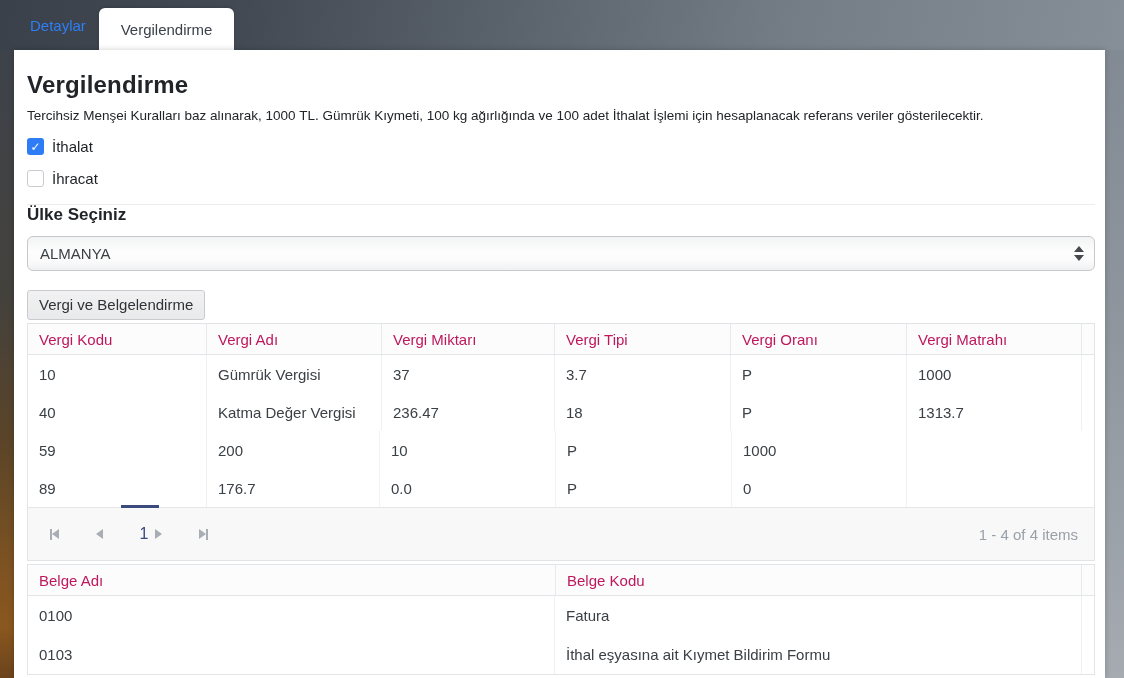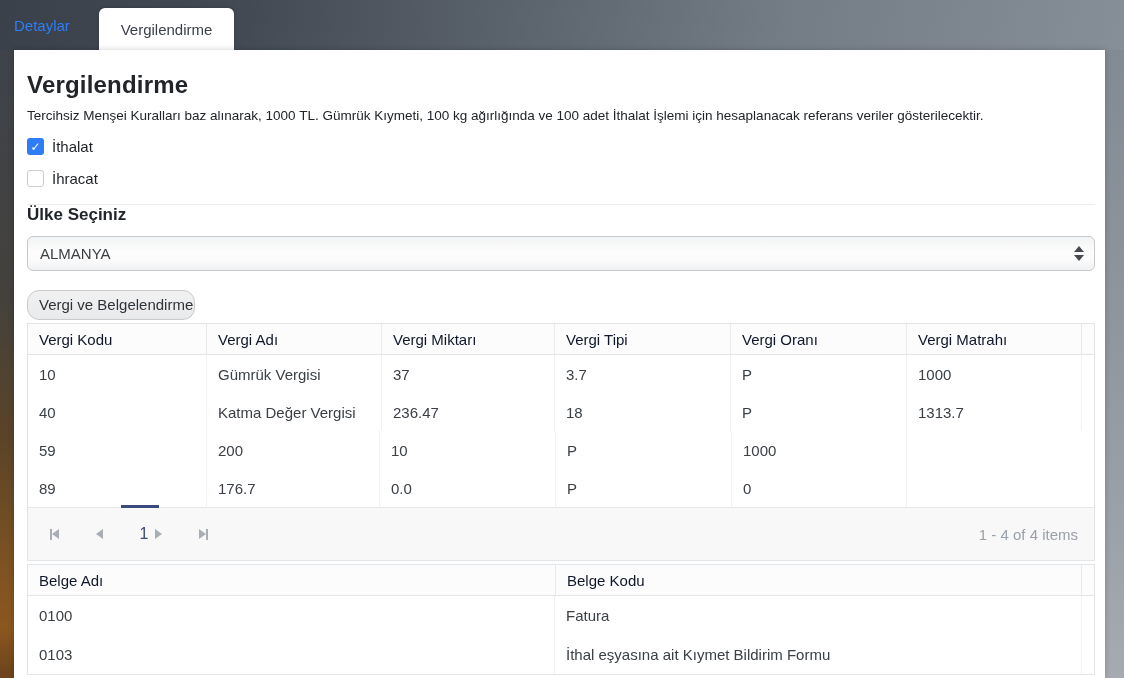--- a/index.html
+++ b/index.html
@@ -8,21 +8,21 @@
 
   
   .topbar { position:absolute; left:0; top:0; width:1124px; height:50px;
     background:linear-gradient(100deg,#3a414b 0%,#434a54 22%,#5a626c 45%,#747c86 70%,#868e97 100%); }
   .bg-left { position:absolute; left:0; top:50px; width:14px; height:628px;
     background:linear-gradient(180deg,#3e434b 0%,#44413c 40%,#5a4428 62%,#7d5222 82%,#8a571f 92%,#6b431c 100%); }
   .bg-right { position:absolute; left:1105px; top:50px; width:19px; height:628px;
     background:linear-gradient(180deg,#828a93 0%,#8f969e 45%,#9ba1a8 75%,#a5abb1 100%); }
 
   
-  .tab-inactive { position:absolute; left:14px; top:0; height:50px; display:flex; align-items:center;
+  .tab-inactive { position:absolute; left:30px; top:0; height:50px; display:flex; align-items:center;
     color:#2d7ef7; font-size:15px; cursor:pointer; }
   .tab-active { position:absolute; left:99px; top:8px; width:135px; height:42px; background:#ffffff;
     border-radius:6px 6px 0 0; display:flex; align-items:center; justify-content:center;
     color:#3b4149; font-size:15px; box-shadow:0 -1px 3px rgba(0,0,0,.15); }
 
   
   .panel { position:absolute; left:14px; top:50px; width:1091px; height:628px; background:#ffffff;
     padding:0 10px 0 13px; box-shadow:0 0 6px rgba(0,0,0,.2); overflow:hidden; }
 
   .page-title { margin-top:21px; font-size:24px; font-weight:700; color:#212529; letter-spacing:.2px; }
@@ -42,28 +42,28 @@
   .select { margin-top:11px; width:1068px; height:35px; border:1px solid #c6c8cb; border-radius:6px;
     background:linear-gradient(180deg,#f2f3f4 0%,#fdfdfd 45%,#fbfbfc 70%,#f0f1f2 100%);
     display:flex; align-items:center; justify-content:space-between; padding:0 10px 0 12px;
     font-size:15px; color:#3c4043; cursor:pointer; }
   .stepper { display:flex; flex-direction:column; gap:3px; align-items:center; }
   .tri-up { width:0; height:0; border-left:5px solid transparent; border-right:5px solid transparent;
     border-bottom:6px solid #46494d; }
   .tri-down { width:0; height:0; border-left:5px solid transparent; border-right:5px solid transparent;
     border-top:6px solid #46494d; }
 
-  .section-tab { margin-top:19px; display:inline-block; padding:5px 1px 6px 11px;
-    border:1px solid #c8cacd; border-radius:12px; background:linear-gradient(180deg,#f1f1f2,#e9eaeb);
+  .section-tab { margin-top:19px; display:inline-block; padding:5px 11px 6px 11px;
+    border:1px solid #c8cacd; border-radius:3px; background:linear-gradient(180deg,#f1f1f2,#e9eaeb);
     font-size:15px; color:#2e3338; cursor:pointer; }
 
   
   .grid { margin-top:3px; width:1068px; border:1px solid #e2e5e8; position:relative; }
   .g-head { display:flex; height:31px; background:#fcfcfd; border-bottom:1px solid #e3e6e8; }
-  .g-head .cell { display:flex; align-items:center; font-size:15px; color:#0f172a; }
+  .g-head .cell { display:flex; align-items:center; font-size:15px; color:#be185d; }
   .g-row { display:flex; height:38px; background:#fff; }
   .g-row .cell { display:flex; align-items:center; font-size:15px; color:#3b4046; }
   .cell { padding-left:11px; flex:none; overflow:hidden; white-space:nowrap; }
   .cell + .cell { border-left:1px solid #f0f1f3; }
   .g-head .cell + .cell { border-left:1px solid #e7e9eb; }
   .cell.filler { padding:0; }
   .g2 .g-row { height:39px;justify-content:space-between; }
 
   .hthumb { position:absolute; width:38px; height:3px; background:#3b4b7e; left:93px; z-index:3; }
 

